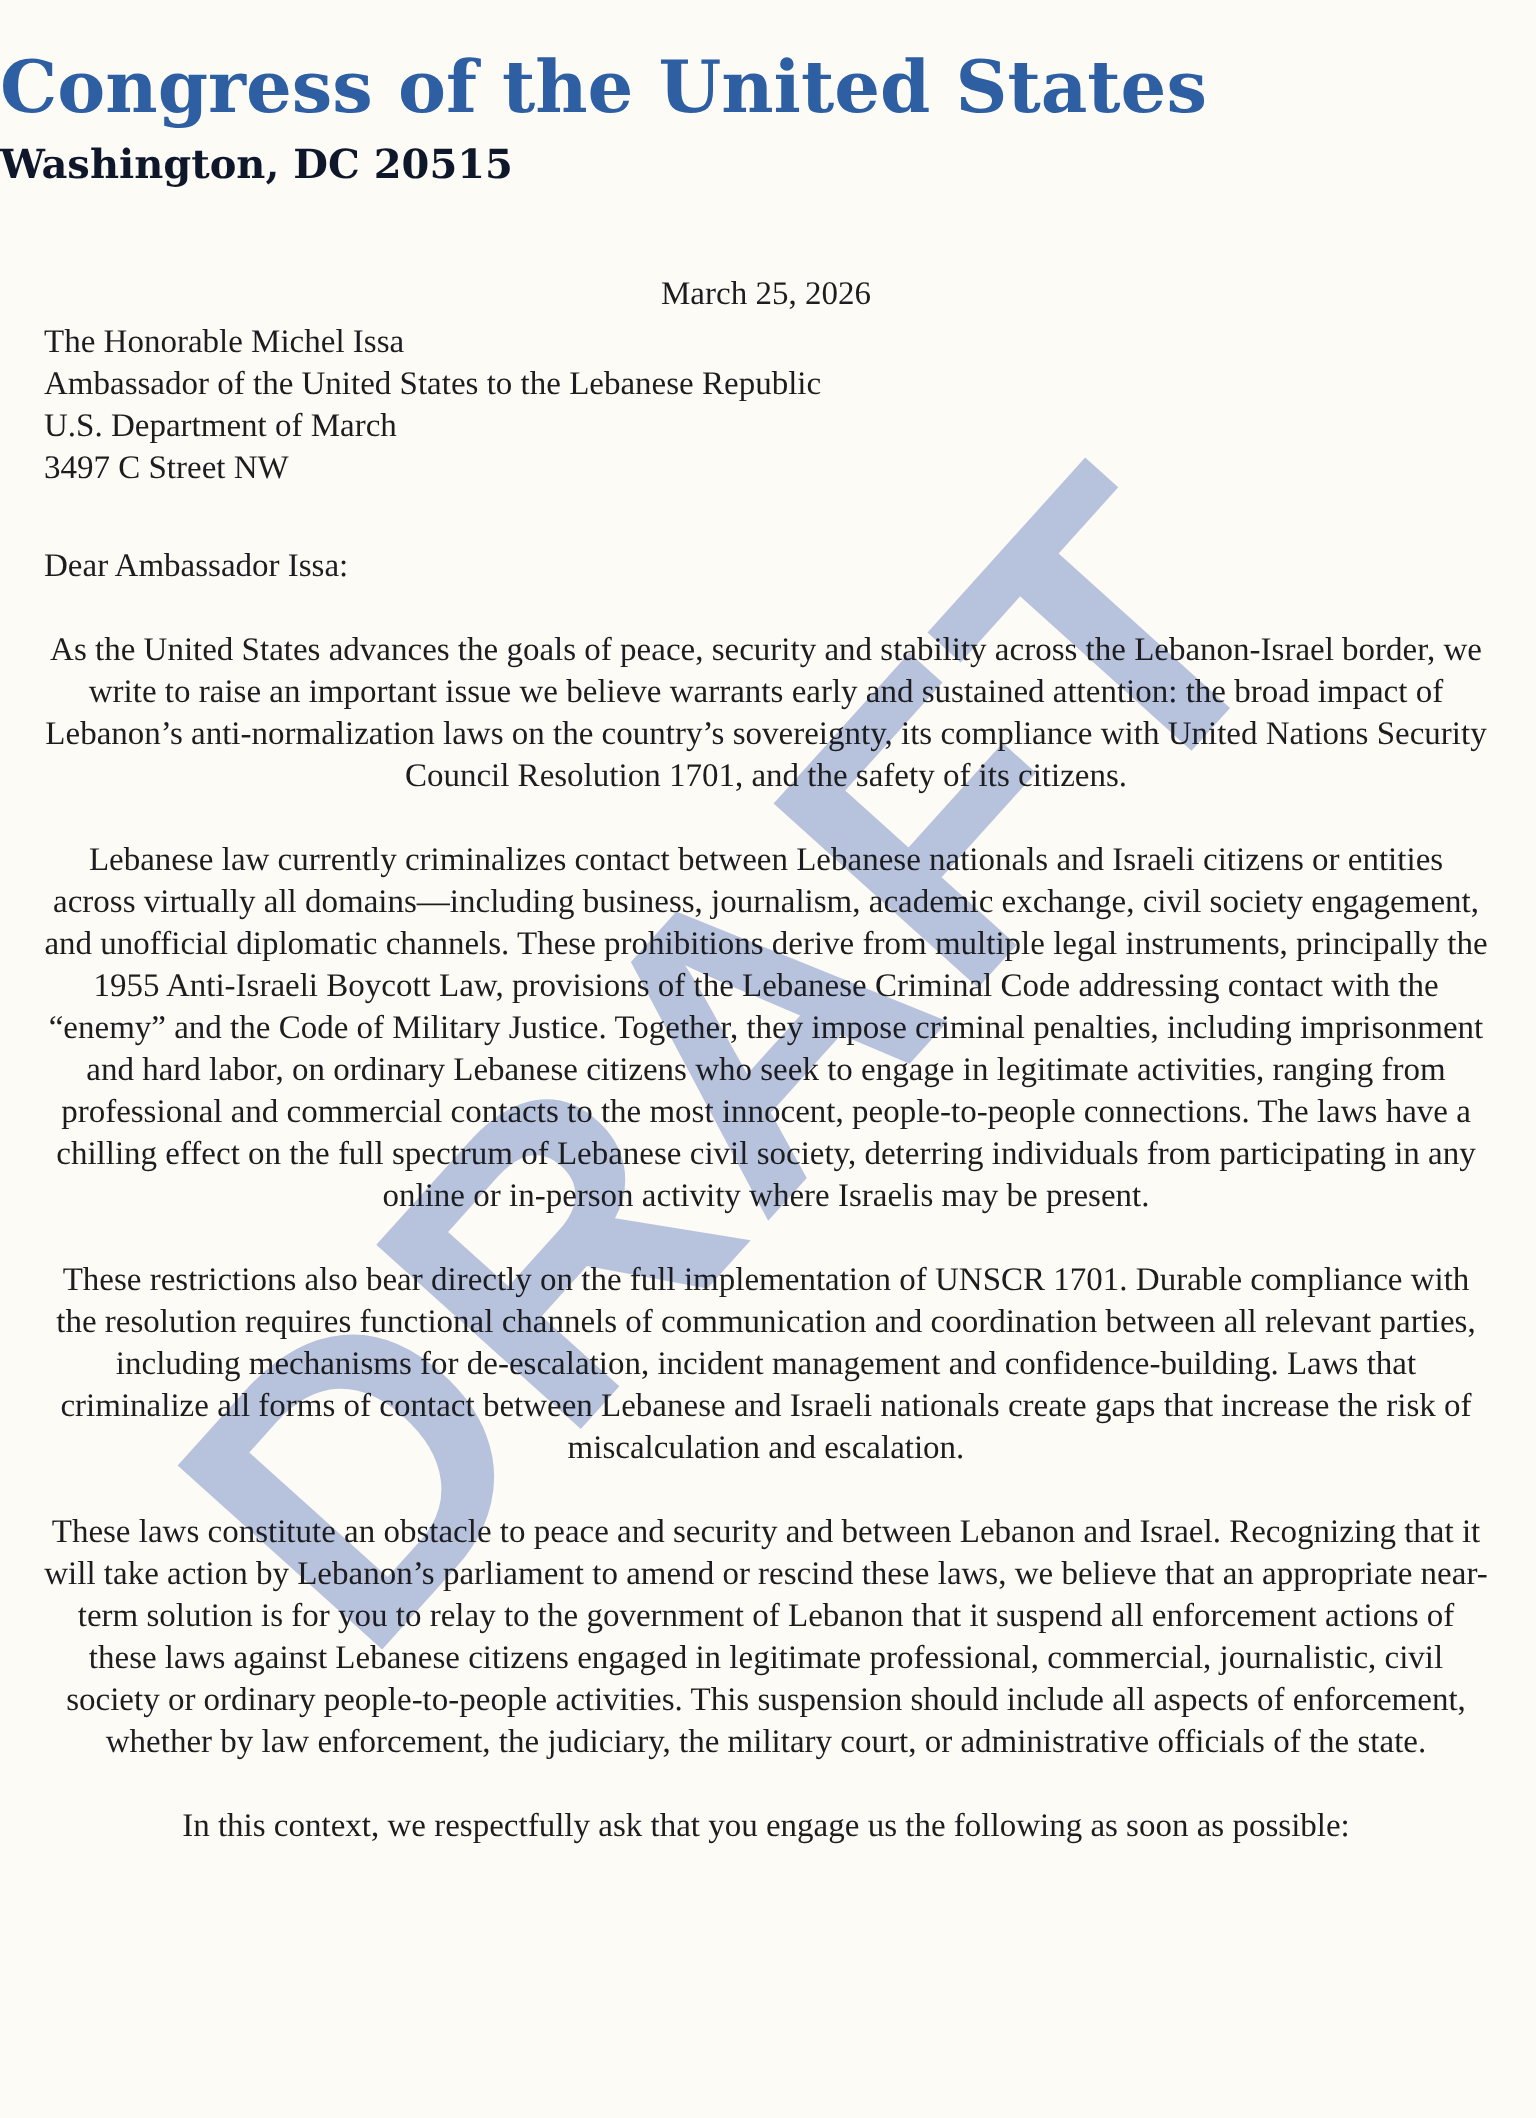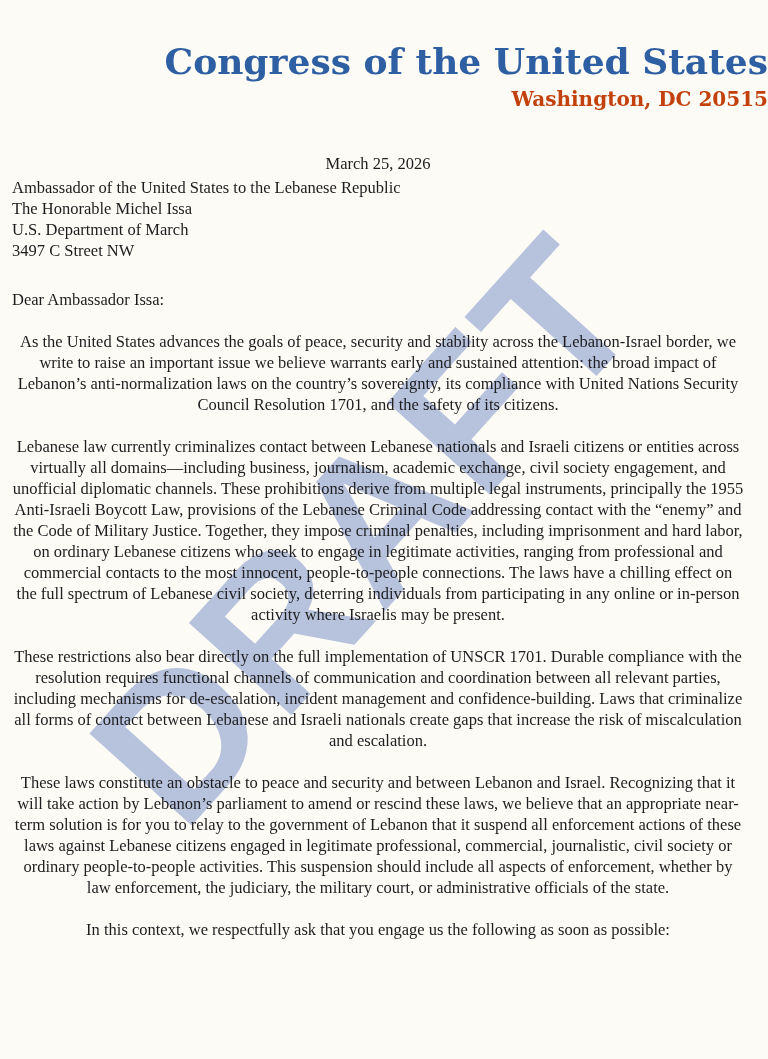--- a/index.html
+++ b/index.html
@@ -29,44 +29,43 @@
     letter-spacing: 4px;
     color: #b7c2dd;
     white-space: nowrap;
     z-index: 0;
     user-select: none;
     line-height: 1;
   }
   .letterhead {
     position: relative;
     z-index: 1;
-    text-align: right;
-    padding-top: 13px;
-    margin-top: 28px;
+    text-align: left;
+    padding-top: 24px;
   }
   .lh-title {
     font-family: "DejaVu Serif", serif;
     font-weight: 700;
     font-size: 36px;
     line-height: 40px;
     color: #2e5fa3;
     letter-spacing: 0px;
   }
   .lh-sub {
     font-family: "DejaVu Serif", serif;
     font-weight: 700;
     font-size: 20px;
     line-height: 24px;
     margin-top: 6px;
-    color: #c2410c;
+    color: #0f172a;
   }
   .content {
     position: relative;
     z-index: 1;
-    padding: 0 24px 0 12px;
+    padding: 0 24px 0 22px;
     font-size: 16.5px;
     line-height: 21px;
   }
   .date-line {
     text-align: center;
     margin-top: 42px;
     margin-bottom: 3px;
   }
   .recipient div {
     line-height: 21px;
@@ -89,22 +88,22 @@
   <header class="letterhead">
     <div class="lh-title">Congress of the United States</div>
     <div class="lh-sub">Washington, DC 20515</div>
   </header>
 
   <main class="content">
 
     <div class="date-line">March 25, 2026</div>
 
     <div class="recipient">
+      <div>The Honorable Michel Issa</div>
       <div>Ambassador of the United States to the Lebanese Republic</div>
-      <div>The Honorable Michel Issa</div>
       <div>U.S. Department of March</div>
       <div>3497 C Street NW</div>
     </div>
 
     <p class="salutation">Dear Ambassador Issa:</p>
 
     <p class="body-par">As the United States advances the goals of peace, security and stability across the Lebanon-Israel border, we write to raise an important issue we believe warrants early and sustained attention: the broad impact of Lebanon’s anti-normalization laws on the country’s sovereignty, its compliance with United Nations Security Council Resolution 1701, and the safety of its citizens.</p>
 
     <p class="body-par">Lebanese law currently criminalizes contact between Lebanese nationals and Israeli citizens or entities across virtually all domains—including business, journalism, academic exchange, civil society engagement, and unofficial diplomatic channels. These prohibitions derive from multiple legal instruments, principally the 1955 Anti-Israeli Boycott Law, provisions of the Lebanese Criminal Code addressing contact with the “enemy” and the Code of Military Justice. Together, they impose criminal penalties, including imprisonment and hard labor, on ordinary Lebanese citizens who seek to engage in legitimate activities, ranging from professional and commercial contacts to the most innocent, people-to-people connections. The laws have a chilling effect on the full spectrum of Lebanese civil society, deterring individuals from participating in any online or in-person activity where Israelis may be present.</p>
 

